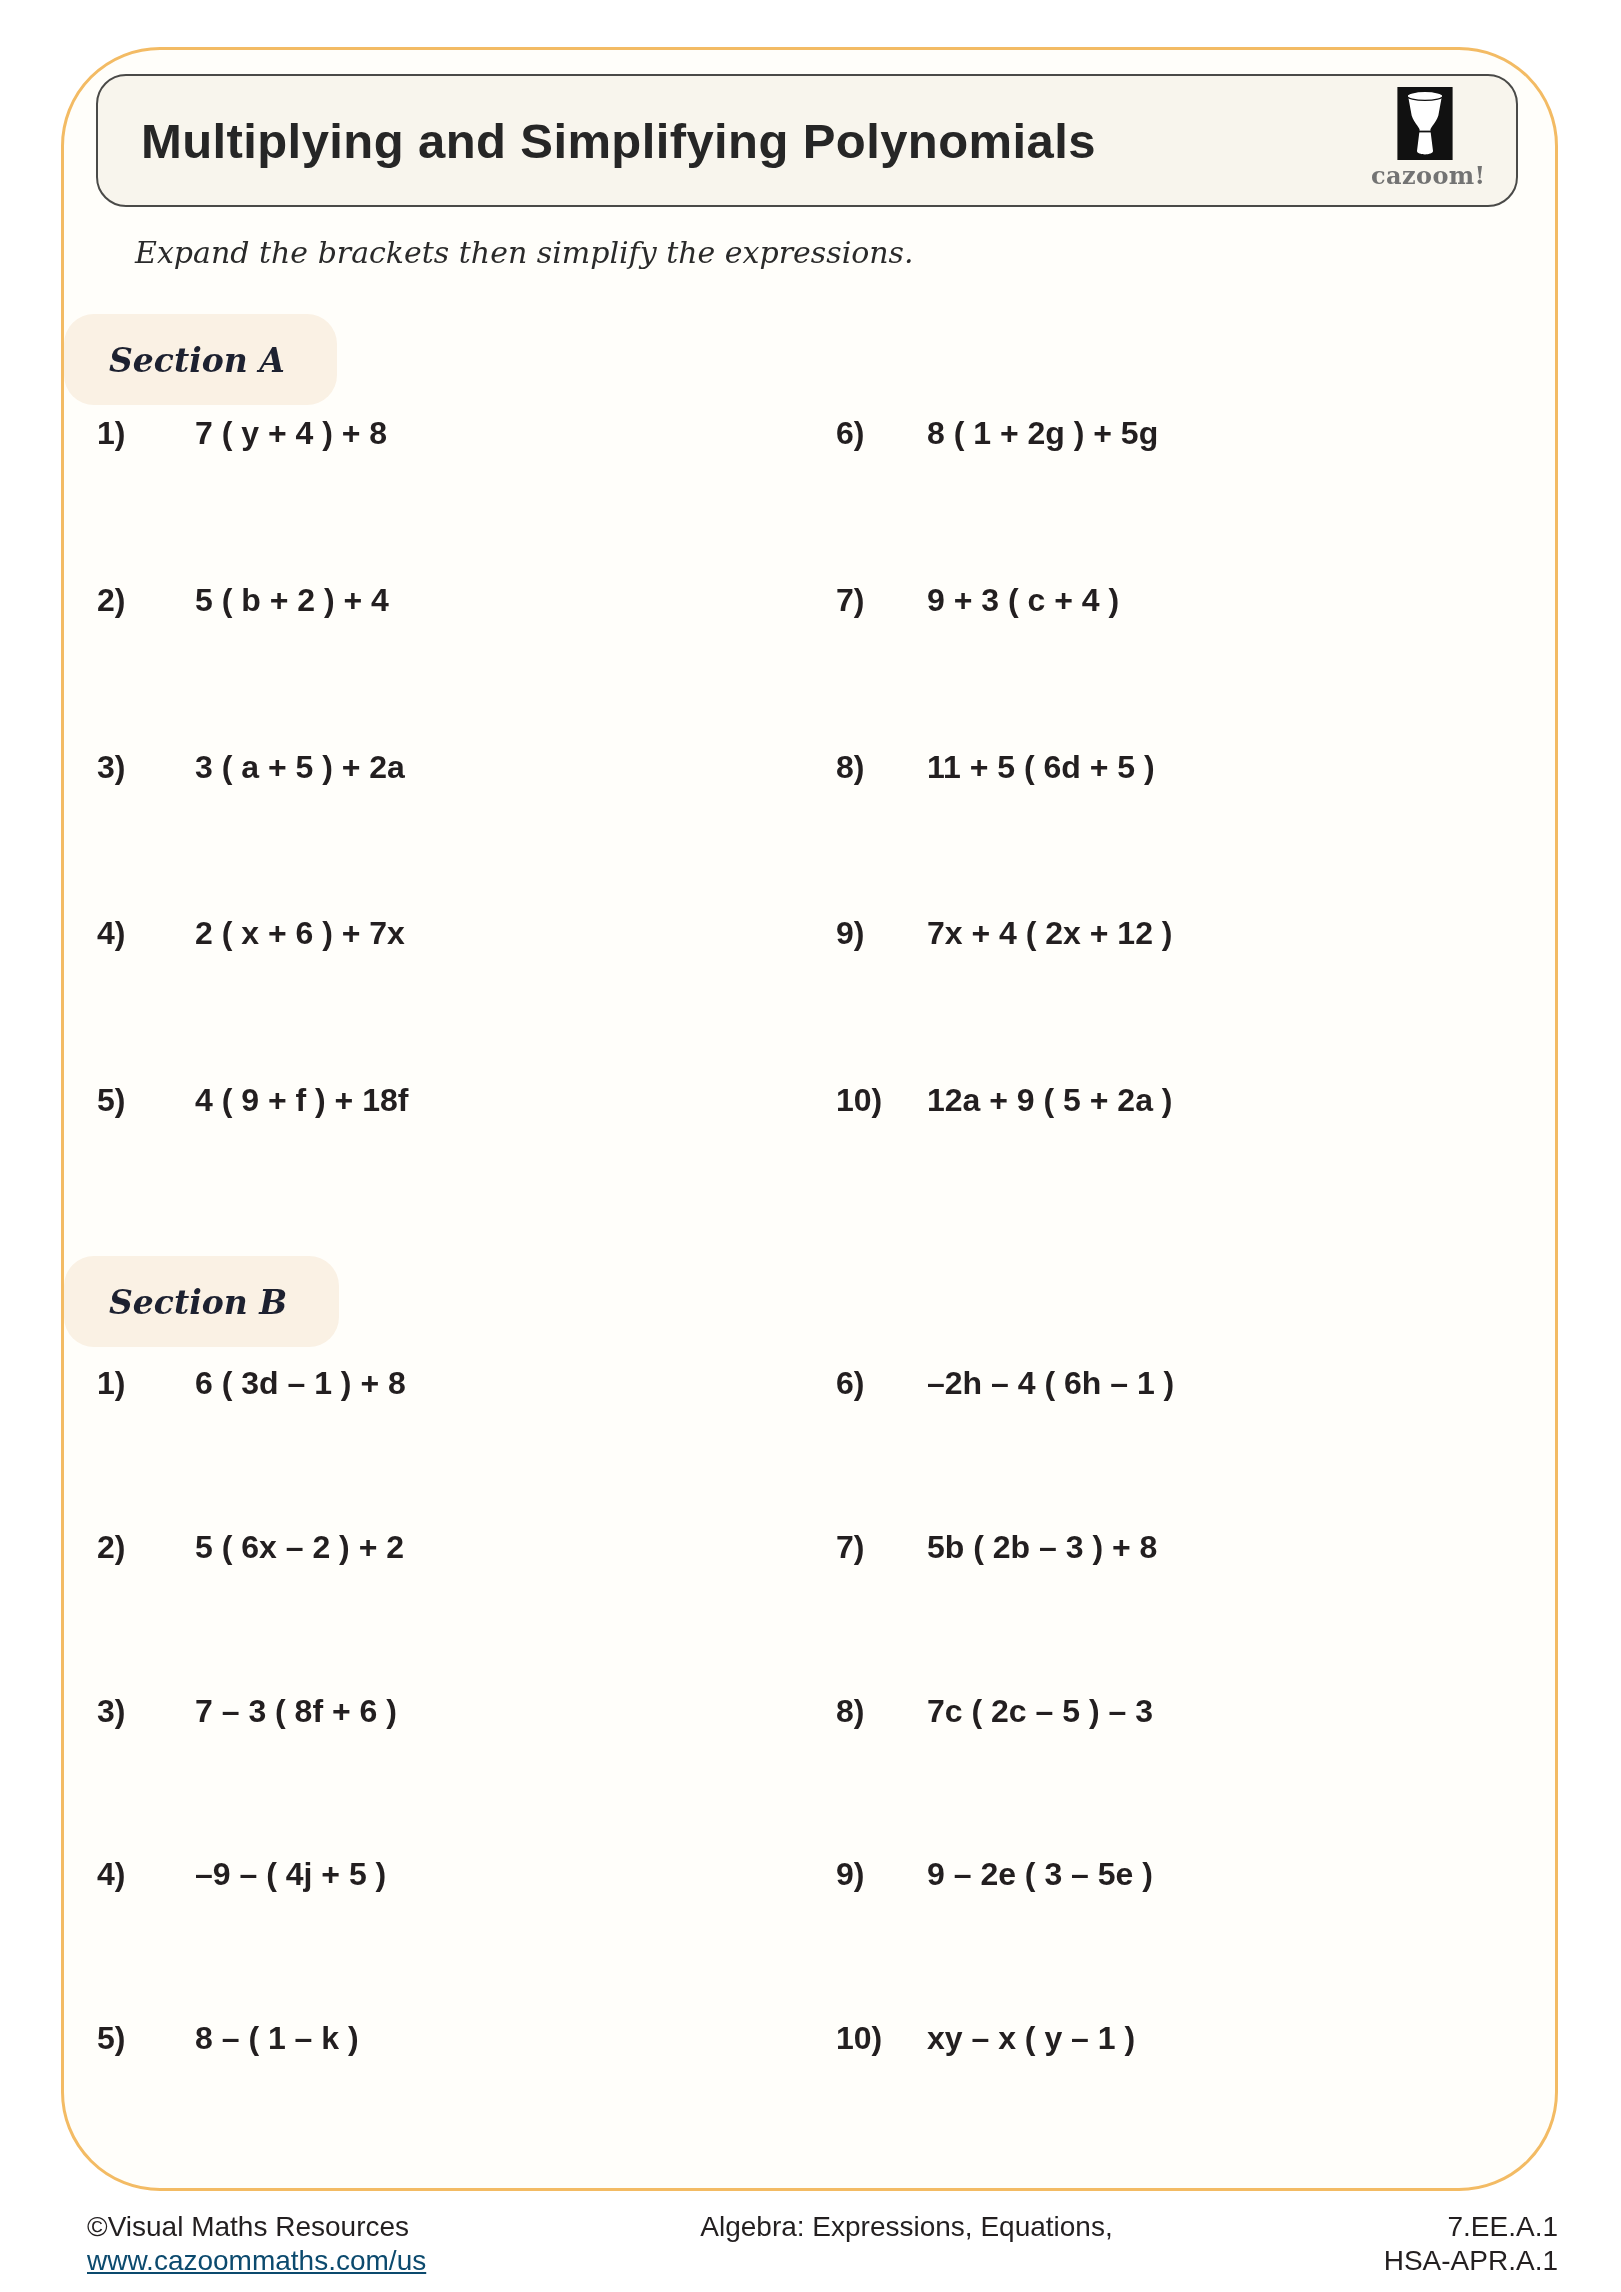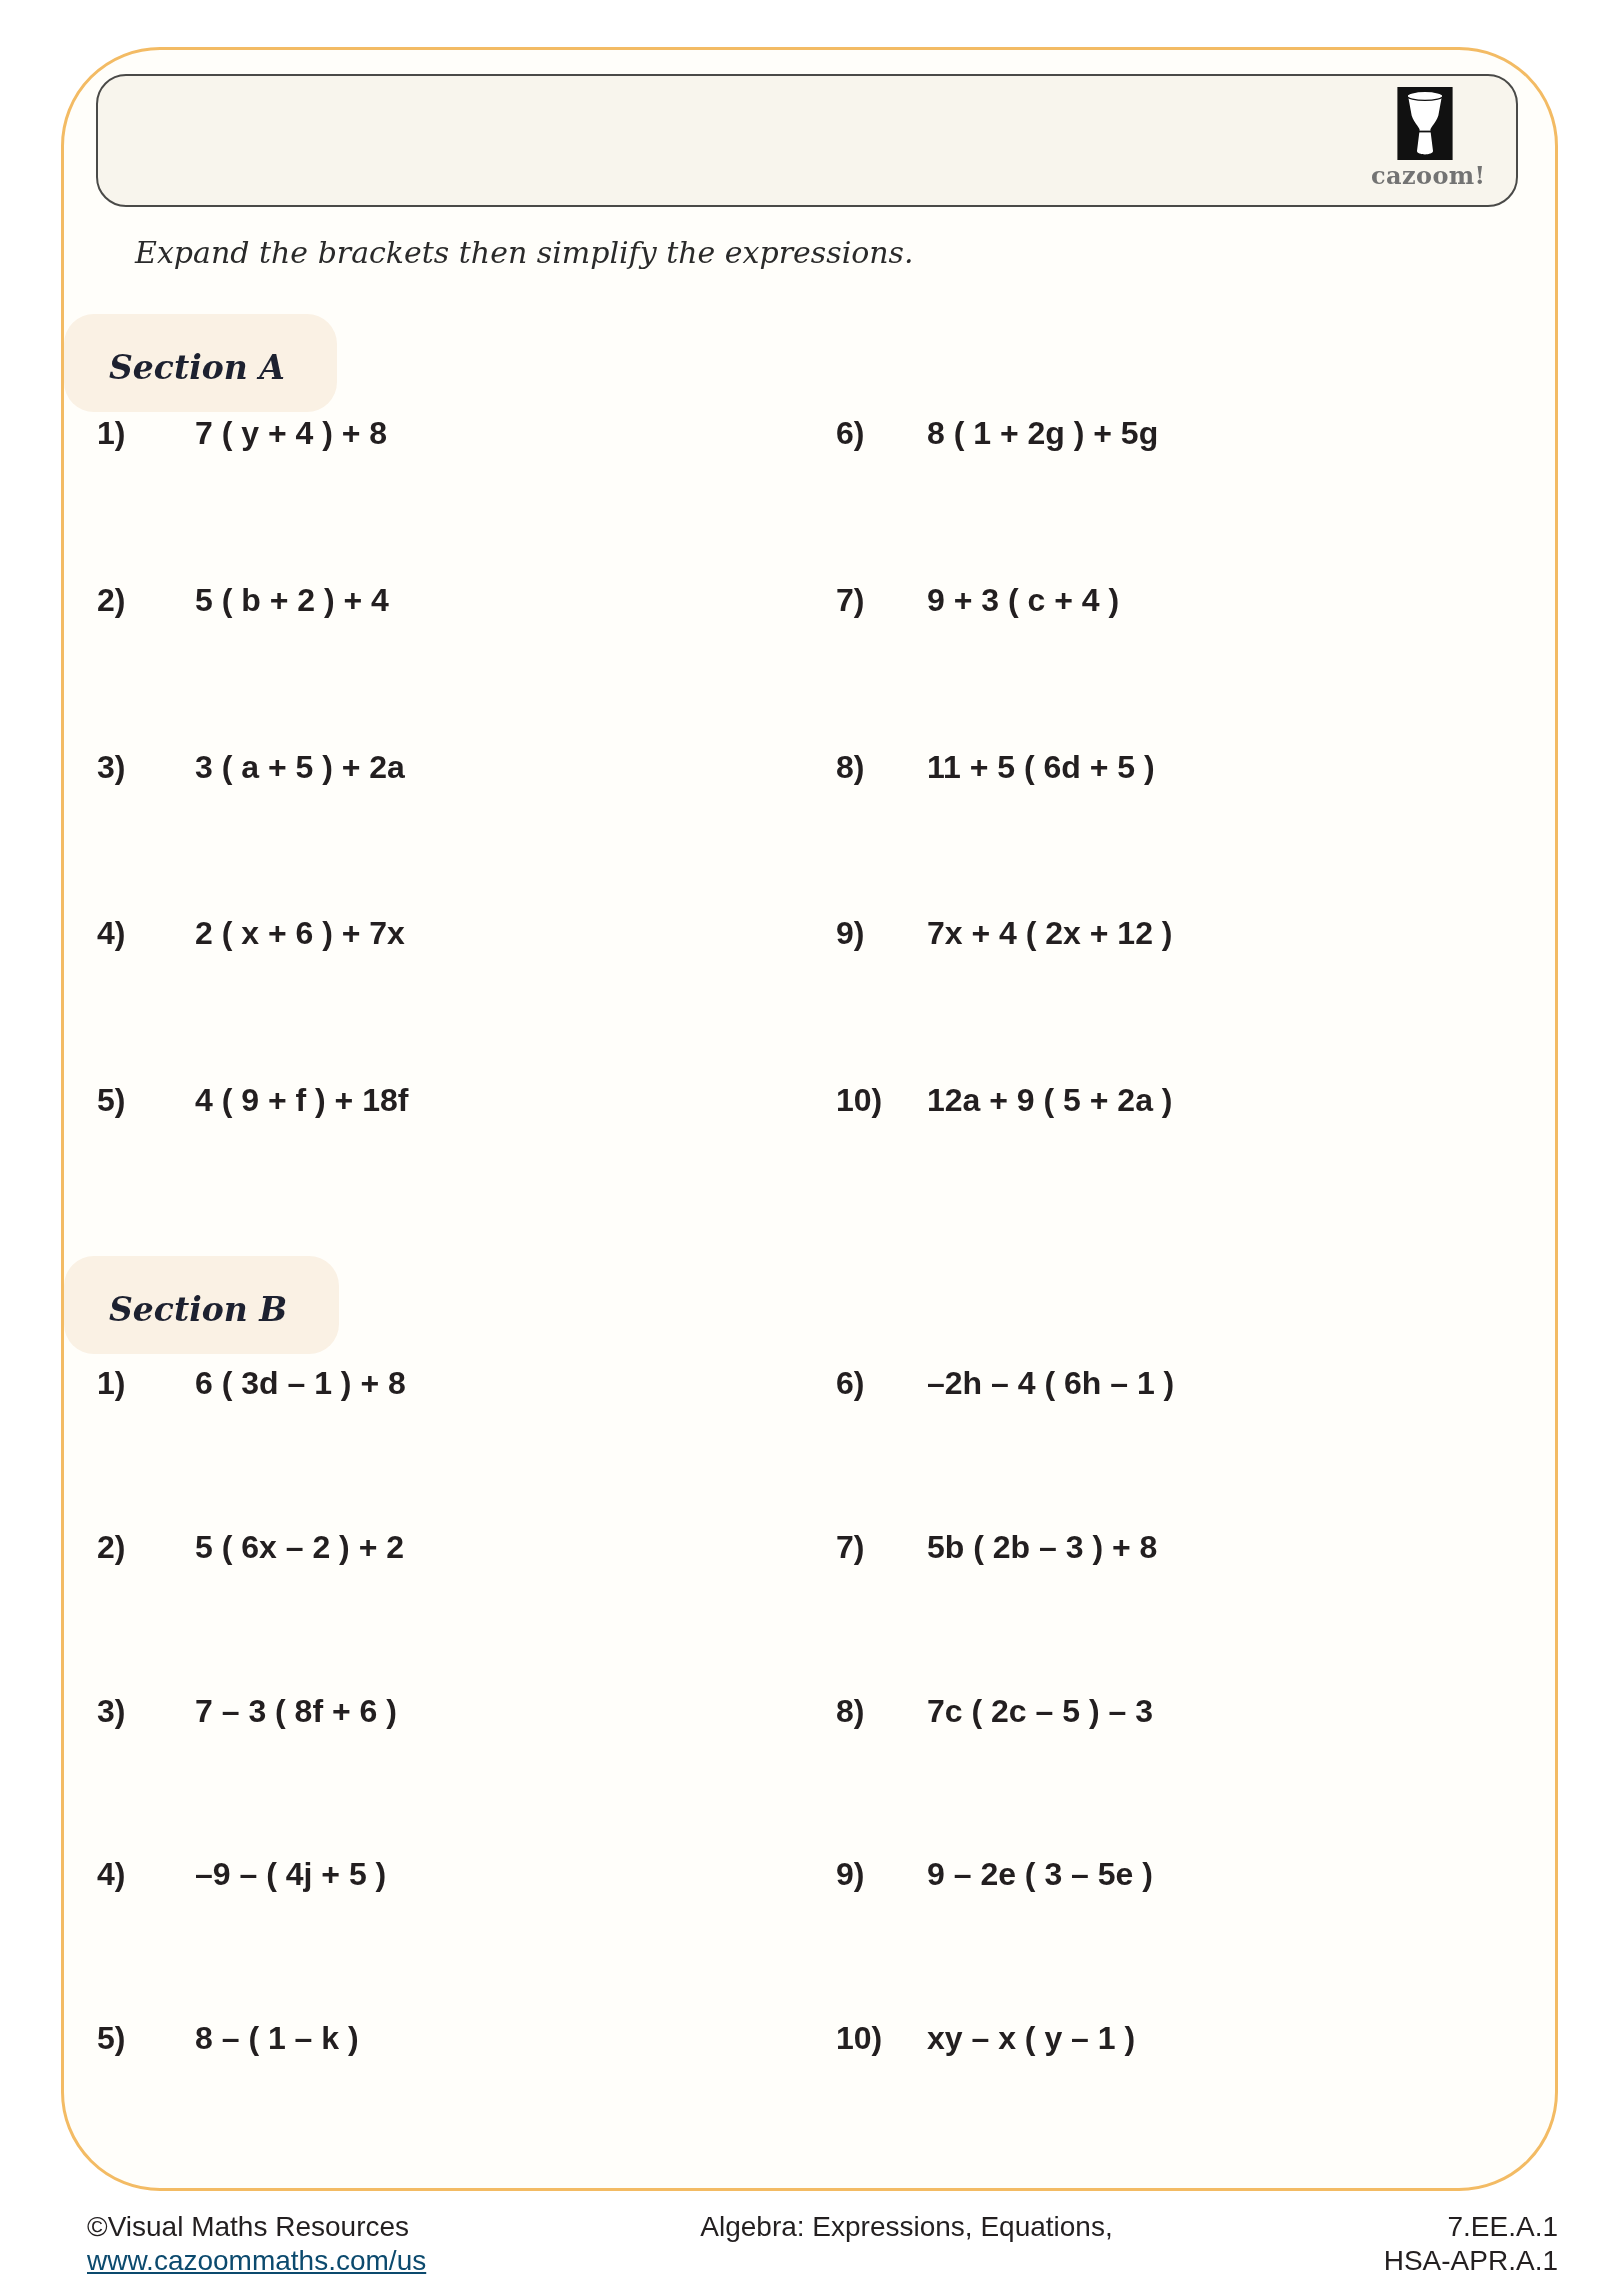--- a/index.html
+++ b/index.html
@@ -28,21 +28,21 @@
   .logo-text{
     font-family:"DejaVu Serif",serif;font-weight:bold;font-size:24px;
     color:#737373;letter-spacing:0.4px;margin-top:1.8px;
   }
   .instruction{
     position:absolute;left:107px;top:235px;
     font-family:"DejaVu Serif",serif;font-style:italic;font-size:30px;color:#2a2a2a;margin-left:28px;
   }
   .badge{
     position:absolute;left:64px;height:90px;background:#FAF1E4;
-    border-radius:30px;display:flex;align-items:center;padding:8px 52px 0 45px;
+    border-radius:30px;display:flex;align-items:center;padding:1px 52px 0 45px;
   }
   .badge-a{top:314px;}
   .badge-b{top:1256px;}
   .badge-label{
     font-family:"DejaVu Serif",serif;font-style:italic;font-weight:bold;
     font-size:33px;color:#1d2130;
   }
   .prob{
     position:absolute;font-weight:bold;font-size:32px;white-space:pre;color:#231f20;margin-top:16px;
   }
@@ -53,20 +53,21 @@
   .footer-link{color:#0c4a6e;text-decoration:underline;}
   .footer-center{position:absolute;left:627px;top:5.4px;width:559px;text-align:center;}
   .footer-right{position:absolute;right:64px;top:5.4px;text-align:right;}
 </style>
 </head>
 <body>
 
 <div class="frame"></div>
 
 <div class="title-box">
+  <h1 class="page-title">Multiplying and Simplifying Polynomials</h1>
   <div class="logo">
     <svg width="56" height="73" viewBox="0 0 62 82">
       <rect x="0" y="0" width="62" height="82" fill="#111111"></rect>
       <path d="M12 10 L50 10 L46 32 C43 41 38 44 37 48 L40 72 C40 77 22 77 22 72 L25 48 C24 44 19 41 16 32 Z" fill="#ffffff"></path>
       <ellipse cx="31" cy="10" rx="20" ry="5" fill="#ffffff" stroke="#111111" stroke-width="1.5"></ellipse>
       <line x1="24" y1="50" x2="38" y2="50" stroke="#111111" stroke-width="2"></line>
     </svg>
     <div class="logo-text">cazoom!</div>
   </div>
 </div>

